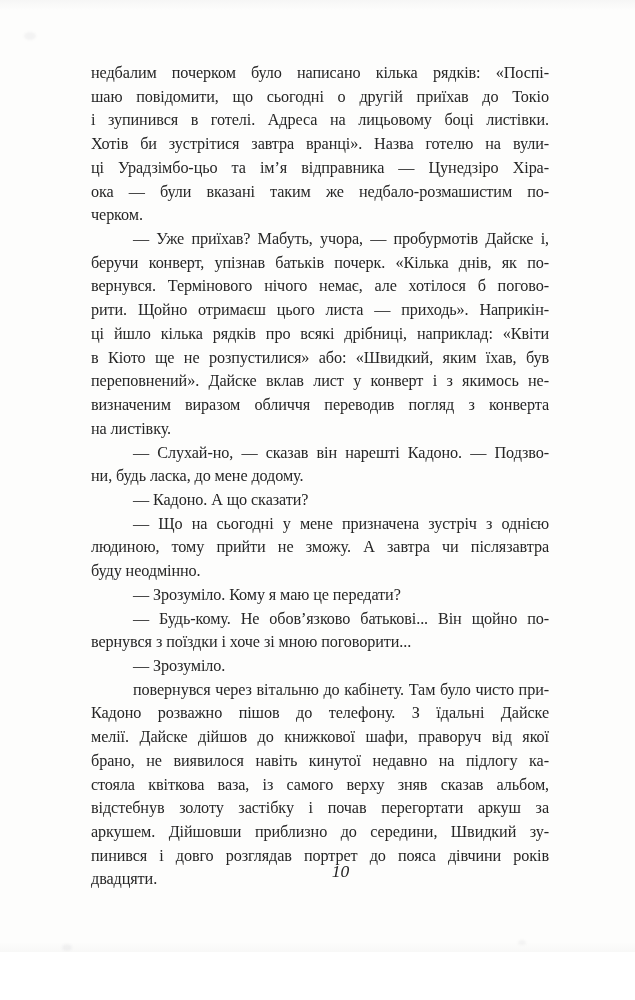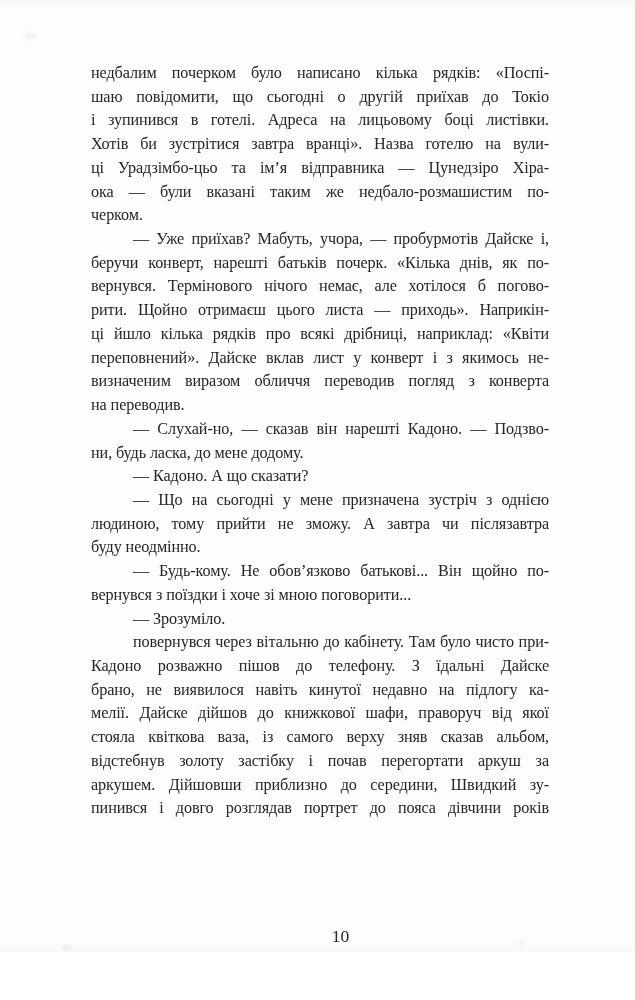--- a/index.html
+++ b/index.html
@@ -40,23 +40,24 @@
   .text-line.line-last {
     text-align-last: left;
   }
   .para.indent .text-line:first-child {
     text-indent: 42px;
   }
   .page-number {
     position: absolute;
     left: 0;
     right: 0;
-    top: 925px;
+    top: 860px;
     text-align: center;
     text-indent: 46px;
+    font-style: italic;
     font-size: 17.5px;
     line-height: 22px;
   }
   
   .speck {
     position: absolute;
     background: rgba(90, 90, 95, 0.06);
     border-radius: 50%;
     filter: blur(1px);
   }
@@ -93,53 +94,58 @@
         <div class="text-line">недбалим почерком було написано кілька рядків: «Поспі-</div>
         <div class="text-line">шаю повідомити, що сьогодні о другій приїхав до Токіо</div>
         <div class="text-line">і зупинився в готелі. Адреса на лицьовому боці листівки.</div>
         <div class="text-line">Хотів би зустрітися завтра вранці». Назва готелю на вули-</div>
         <div class="text-line">ці Урадзімбо-цьо та ім’я відправника — Цунедзіро Хіра-</div>
         <div class="text-line">ока — були вказані таким же недбало-розмашистим по-</div>
         <div class="text-line line-last">черком.</div>
       </div>
       <div class="para indent">
         <div class="text-line">— Уже приїхав? Мабуть, учора, — пробурмотів Дайске і,</div>
-        <div class="text-line">беручи конверт, нарешті батьків почерк. «Кілька днів, як по-</div>
+        <div class="text-line">беручи конверт, упізнав батьків почерк. «Кілька днів, як по-</div>
         <div class="text-line">вернувся. Термінового нічого немає, але хотілося б погово-</div>
         <div class="text-line">рити. Щойно отримаєш цього листа — приходь». Наприкін-</div>
         <div class="text-line">ці йшло кілька рядків про всякі дрібниці, наприклад: «Квіти</div>
+        <div class="text-line">в Кіото ще не розпустилися» або: «Швидкий, яким їхав, був</div>
         <div class="text-line">переповнений». Дайске вклав лист у конверт і з якимось не-</div>
         <div class="text-line">визначеним виразом обличчя переводив погляд з конверта</div>
-        <div class="text-line line-last">на переводив.</div>
+        <div class="text-line line-last">на листівку.</div>
       </div>
       <div class="para indent">
         <div class="text-line">— Слухай-но, — сказав він нарешті Кадоно. — Подзво-</div>
         <div class="text-line line-last">ни, будь ласка, до мене додому.</div>
       </div>
       <div class="para indent">
         <div class="text-line line-last">— Кадоно. А що сказати?</div>
       </div>
       <div class="para indent">
         <div class="text-line">— Що на сьогодні у мене призначена зустріч з однією</div>
         <div class="text-line">людиною, тому прийти не зможу. А завтра чи післязавтра</div>
         <div class="text-line line-last">буду неодмінно.</div>
       </div>
       <div class="para indent">
+        <div class="text-line line-last">— Зрозуміло. Кому я маю це передати?</div>
+      </div>
+      <div class="para indent">
         <div class="text-line">— Будь-кому. Не обов’язково батькові... Він щойно по-</div>
         <div class="text-line line-last">вернувся з поїздки і хоче зі мною поговорити...</div>
       </div>
       <div class="para indent">
         <div class="text-line line-last">— Зрозуміло.</div>
       </div>
       <div class="para indent">
         <div class="text-line">повернувся через вітальню до кабінету. Там було чисто при-</div>
         <div class="text-line">Кадоно розважно пішов до телефону. З їдальні Дайске</div>
+        <div class="text-line">мелії. Дайске дійшов до книжкової шафи, праворуч від якої</div>
         <div class="text-line">брано, не виявилося навіть кинутої недавно на підлогу ка-</div>
-        <div class="text-line">мелії. Дайске дійшов до книжкової шафи, праворуч від якої</div>
         <div class="text-line">стояла квіткова ваза, із самого верху зняв сказав альбом,</div>
         <div class="text-line">відстебнув золоту застібку і почав перегортати аркуш за</div>
         <div class="text-line">аркушем. Дійшовши приблизно до середини, Швидкий зу-</div>
         <div class="text-line">пинився і довго розглядав портрет до пояса дівчини років</div>
+        <div class="text-line line-last">двадцяти.</div>
       </div>
     </div>
 
   <div class="page-number">10</div>
 </div>
 
 </body></html>

